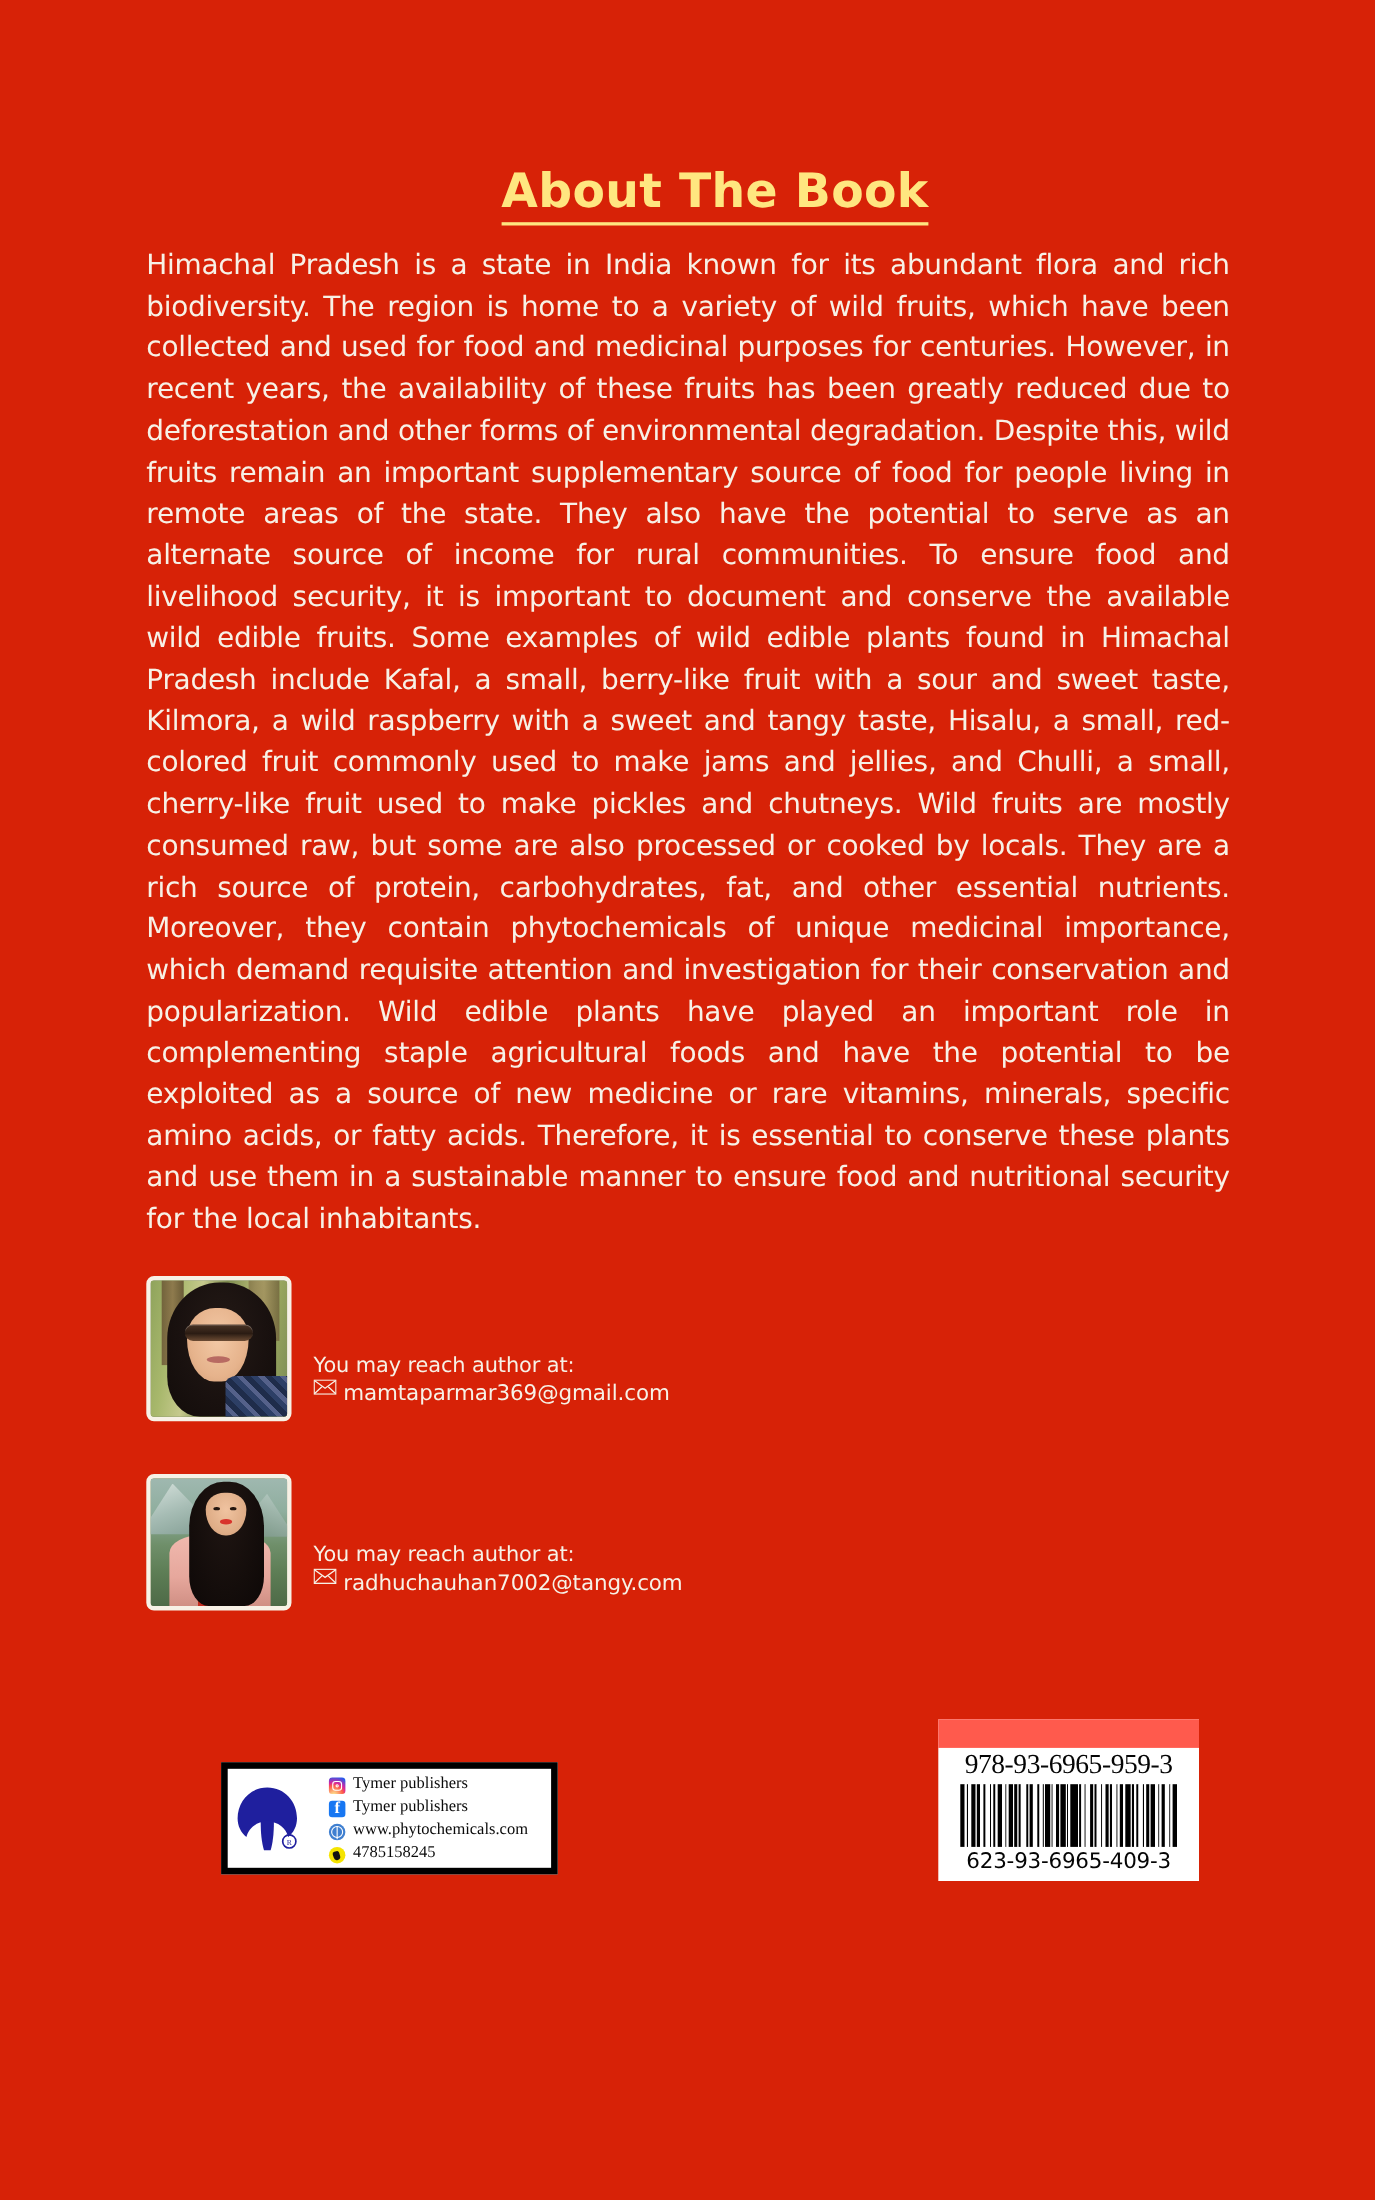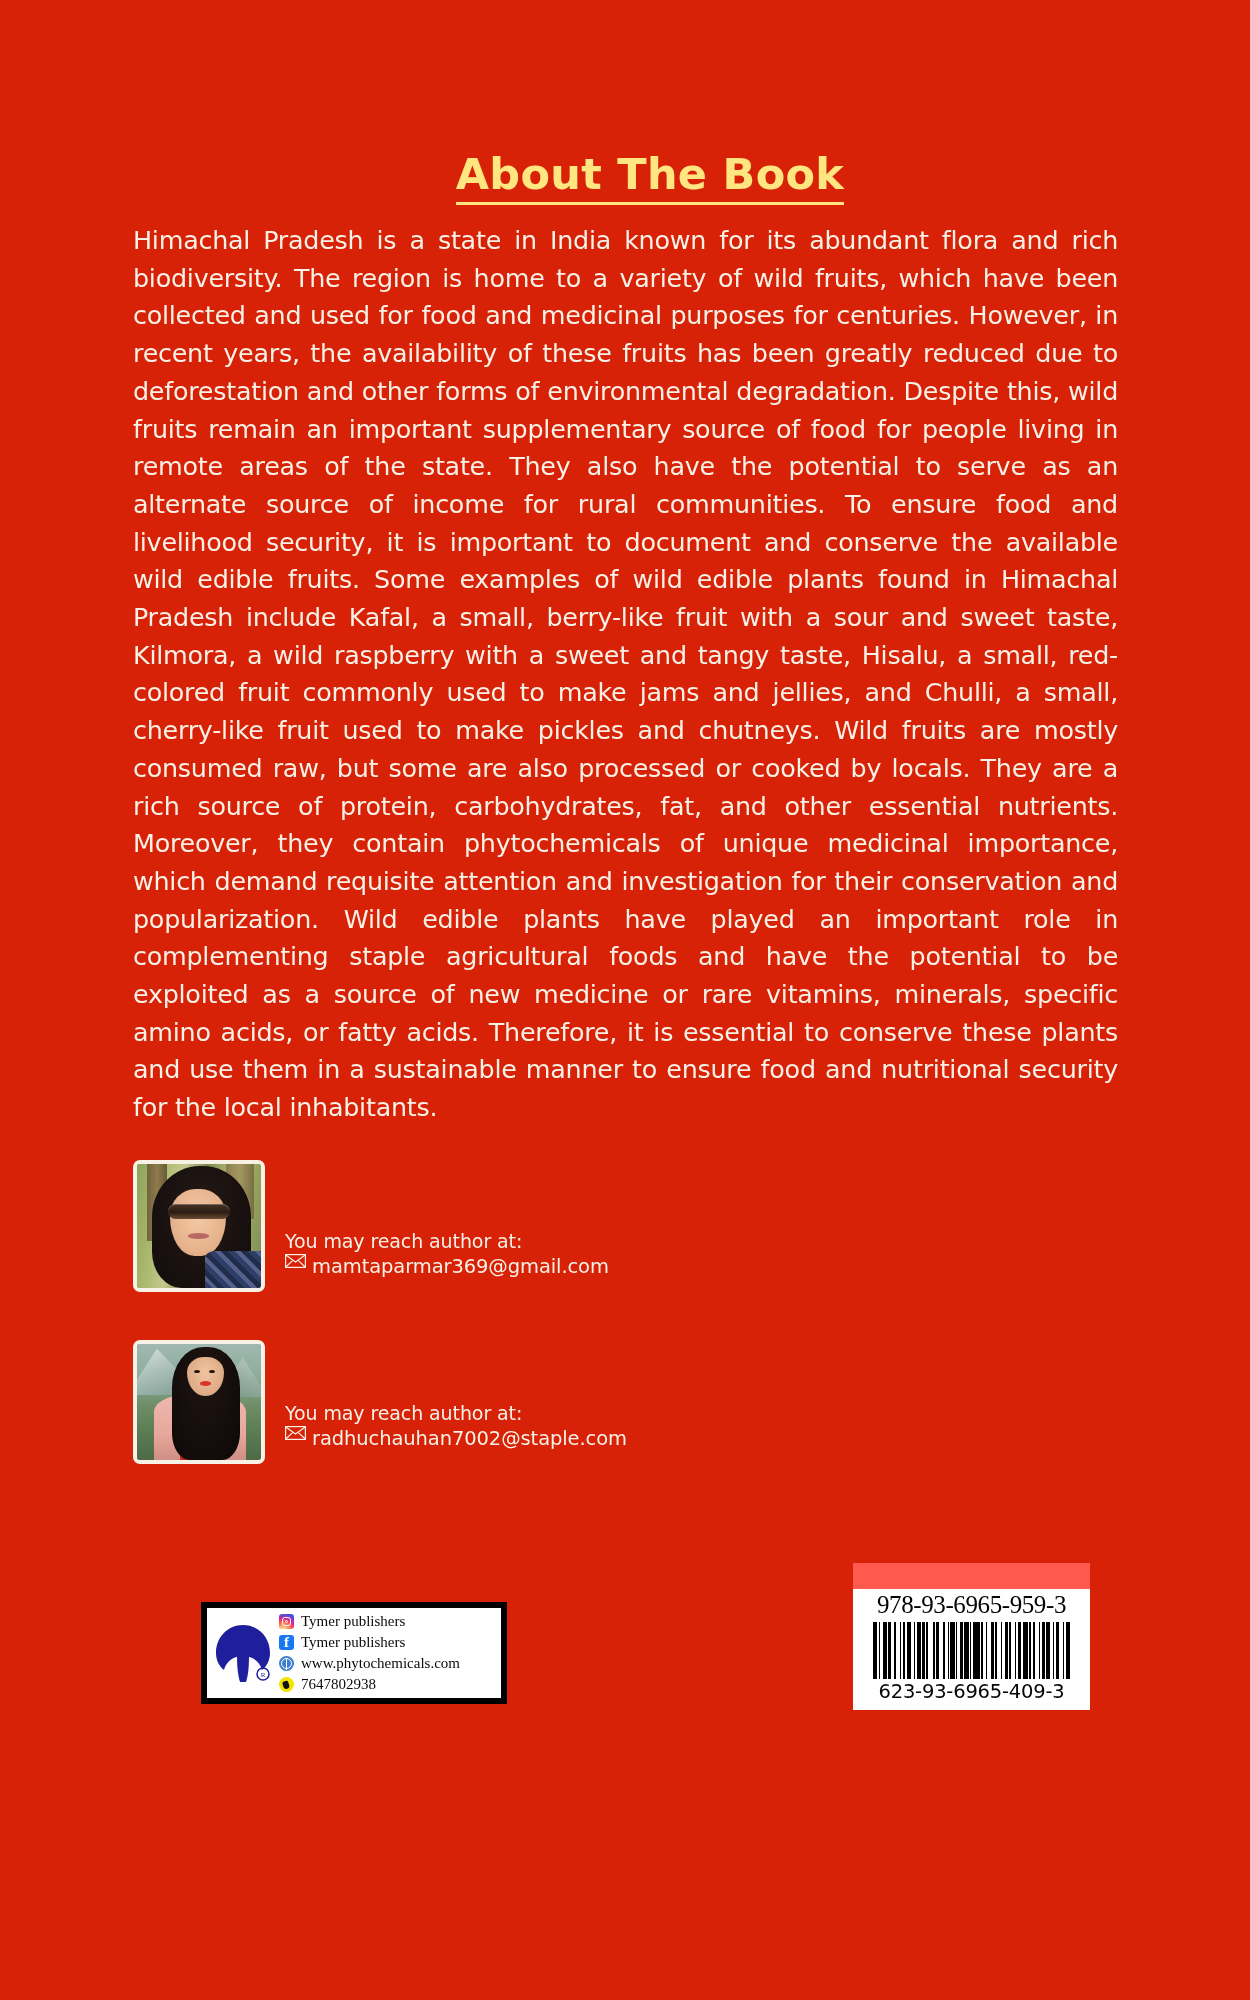--- a/index.html
+++ b/index.html
@@ -215,27 +215,28 @@
     margin-right: 6px;
   }
   .pub-lines {
     display: flex;
     flex-direction: column;
     justify-content: center;
     gap: 2px;
   }
   .pub-line {
     display: flex;
-    align-items: center;
+    align-items: flex-end;
     gap: 7px;
     font-family: "Liberation Serif", serif;
     font-size: 15px;
     color: #0a0a0a;
     line-height: 19px;
     white-space: nowrap;
+    margin-left: 20px;
   }
   .sm-icon {
     width: 15px; height: 15px;
     flex: none;
     border-radius: 3px;
     display: block;
   }
   .ig-icon {
     background:
       radial-gradient(circle at 30% 107%, #fdf497 0%, #fd5949 45%, #d6249f 60%, #285AEB 90%);
@@ -402,21 +403,21 @@
     <div class="author-info">
       <div class="reach-line">You may reach author at:</div>
       <div class="email-line">
         <span class="env-icon">
           <svg width="21" height="14" viewBox="0 0 21 14">
             <rect x="0.6" y="0.6" width="19.8" height="12.8" fill="none" stroke="#f7f1e6" stroke-width="1.2"></rect>
             <path d="M0.8 1 L10.5 8 L20.2 1" fill="none" stroke="#f7f1e6" stroke-width="1.2"></path>
             <path d="M0.8 13 L7.6 6.6 M20.2 13 L13.4 6.6" fill="none" stroke="#f7f1e6" stroke-width="1.2"></path>
           </svg>
         </span>
-        <span>radhuchauhan7002@staple.com</span>
+        <span>radhuchauhan7002@tangy.com</span>
       </div>
     </div>
   </div>
 
   <div class="pub-card">
     <div class="pub-logo">
       <svg width="60" height="62" viewBox="0 0 60 62">
         <path d="M30 3 C46 3 57 16 57 31 C57 38 54 44 49 48 C47 40 40 34 30 34 C20 34 13 40 11 48 C6 44 3 38 3 31 C3 16 14 3 30 3 Z" fill="#1f1f9e"></path>
         <path d="M24 34 C24 45 25 54 27 60 L33 60 C35 54 36 45 36 34 C34 33.4 32 33 30 33 C28 33 26 33.4 24 34 Z" fill="#1f1f9e"></path>
         <circle cx="50" cy="52" r="6" fill="none" stroke="#1f1f9e" stroke-width="1.5"></circle>
@@ -431,21 +432,21 @@
       <div class="pub-line">
         <span class="sm-icon fb-icon"></span>
         <span>Tymer publishers</span>
       </div>
       <div class="pub-line">
         <span class="sm-icon web-icon"></span>
         <span>www.phytochemicals.com</span>
       </div>
       <div class="pub-line">
         <span class="sm-icon phone-icon"></span>
-        <span>7647802938</span>
+        <span>4785158245</span>
       </div>
     </div>
   </div>
 
   <div class="barcode-box">
     <div class="barcode-topstrip"></div>
     <div class="isbn-top">978-93-6965-959-3</div>
     <div class="bars">
         <span style="flex: 3 0 0px; background: rgb(0, 0, 0);"></span>
         <span style="flex: 1 0 0px; background: rgb(255, 255, 255);"></span>

